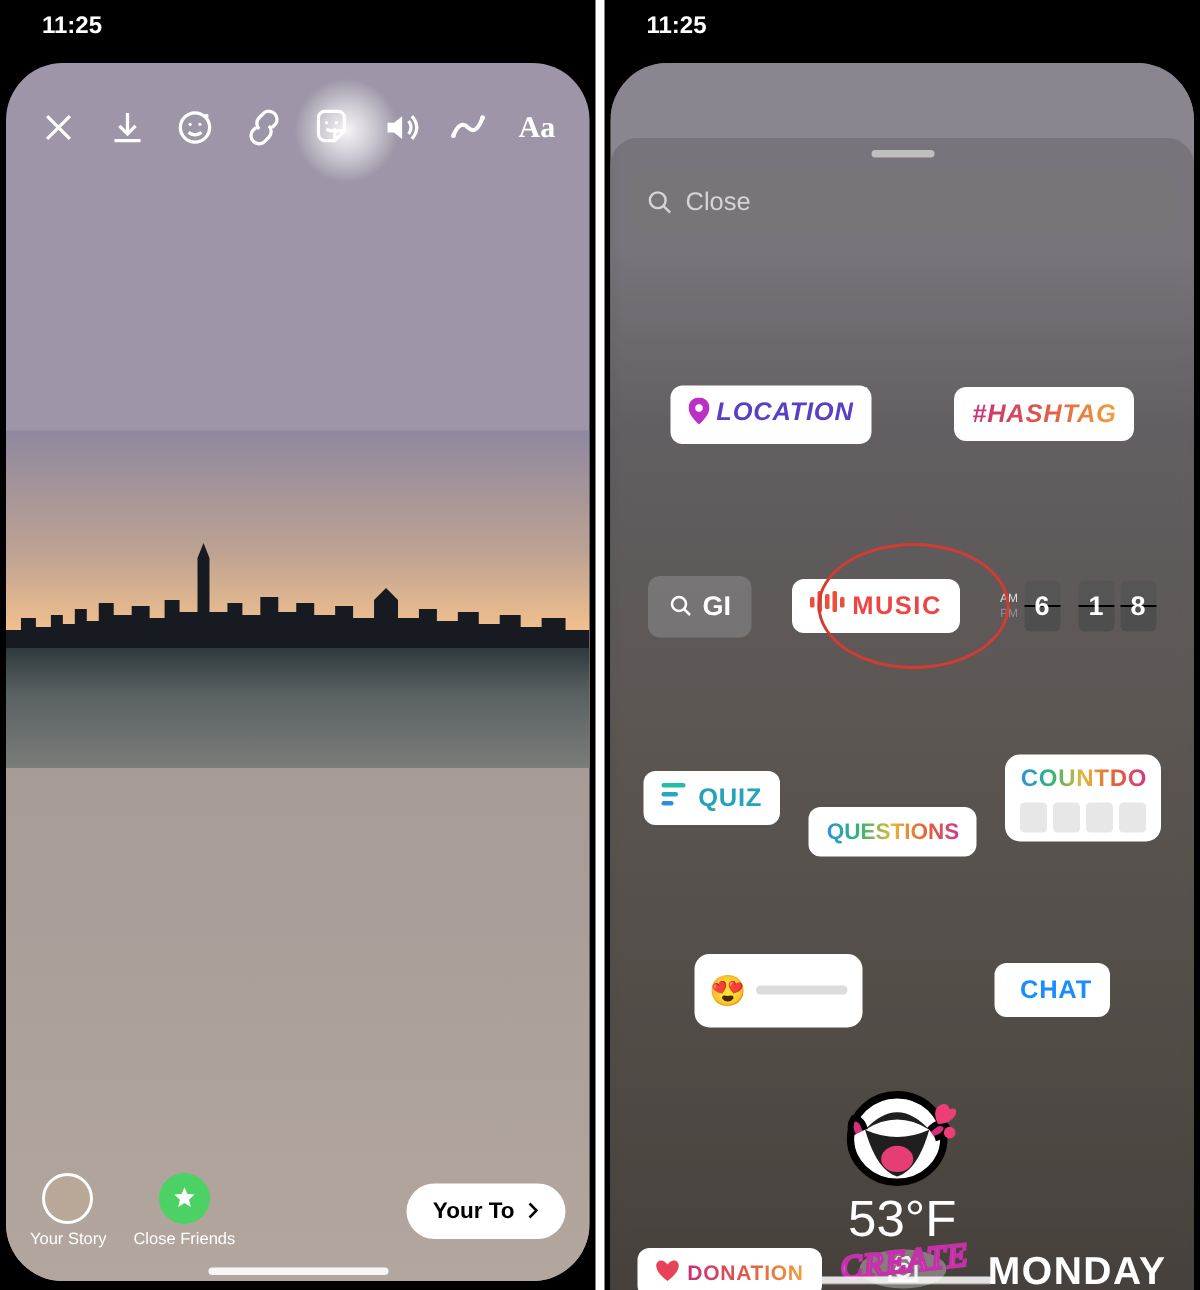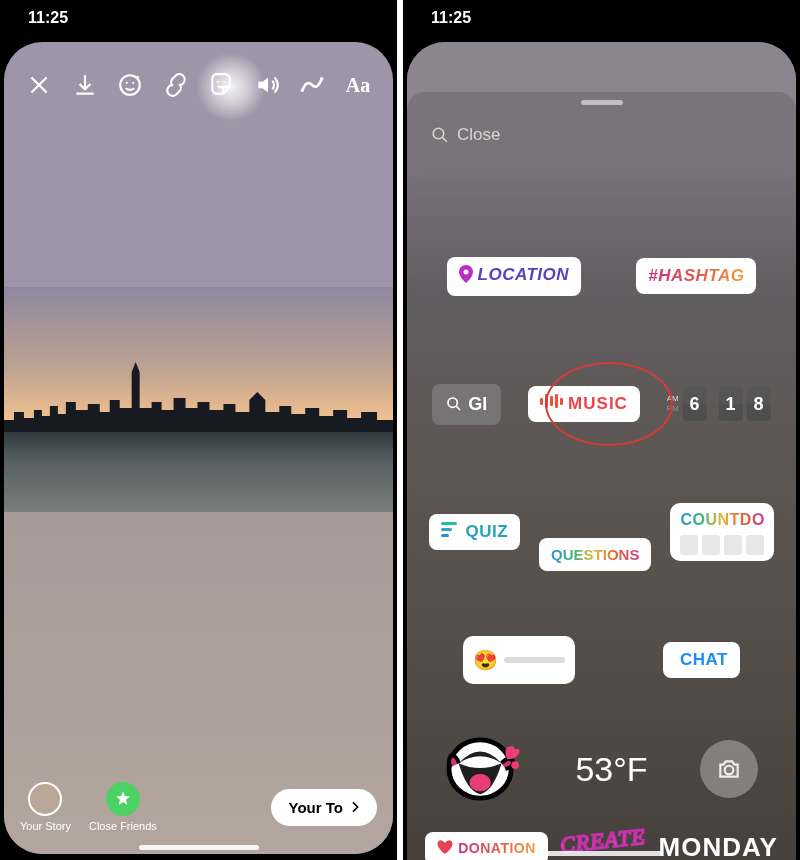--- a/index.html
+++ b/index.html
@@ -169,21 +169,21 @@
   .quiz-opt.b { background:#59c84e; position:relative; }
   .quiz-opt.b::before { content:""; position:absolute; left:3px; top:2px; width:8px; height:8px; border-radius:50%; background:#fff; }
 
   .chat { color:#1a8cff; }
 
   .mouth { width:78px; height:70px; position:relative; }
   .temp { color:#fff; font-size:34px; font-weight:400; }
   .cam-btn { width:58px; height:58px; border-radius:50%; background:rgba(150,147,144,0.75); display:flex; align-items:center; justify-content:center; }
   .cam-btn svg { width:26px;height:26px; stroke:#f1efee; fill:none; stroke-width:2; }
 
-  .row5 { height:90px; }
+  .row5 { height:90px;flex-direction:column; }
   .donation { font-size:14px; }
   .create-sticker { transform:rotate(-6deg); }
   .create-sticker .l1 { font-family:Impact, "Arial Black"; font-size:22px; color:#fff; -webkit-text-stroke:2px #c431a8; letter-spacing:1px; font-style:italic; }
   .monday { color:#fff; font-size:26px; font-weight:600; letter-spacing:1px; }
 
   .red-edge { position:absolute; top:508px; left:386px; width:20px; height:30px; border:2px solid #d43b33; border-radius:50%; border-left:none; border-top:none; border-bottom:none; }
 </style>
 </head>
 <body>
 

